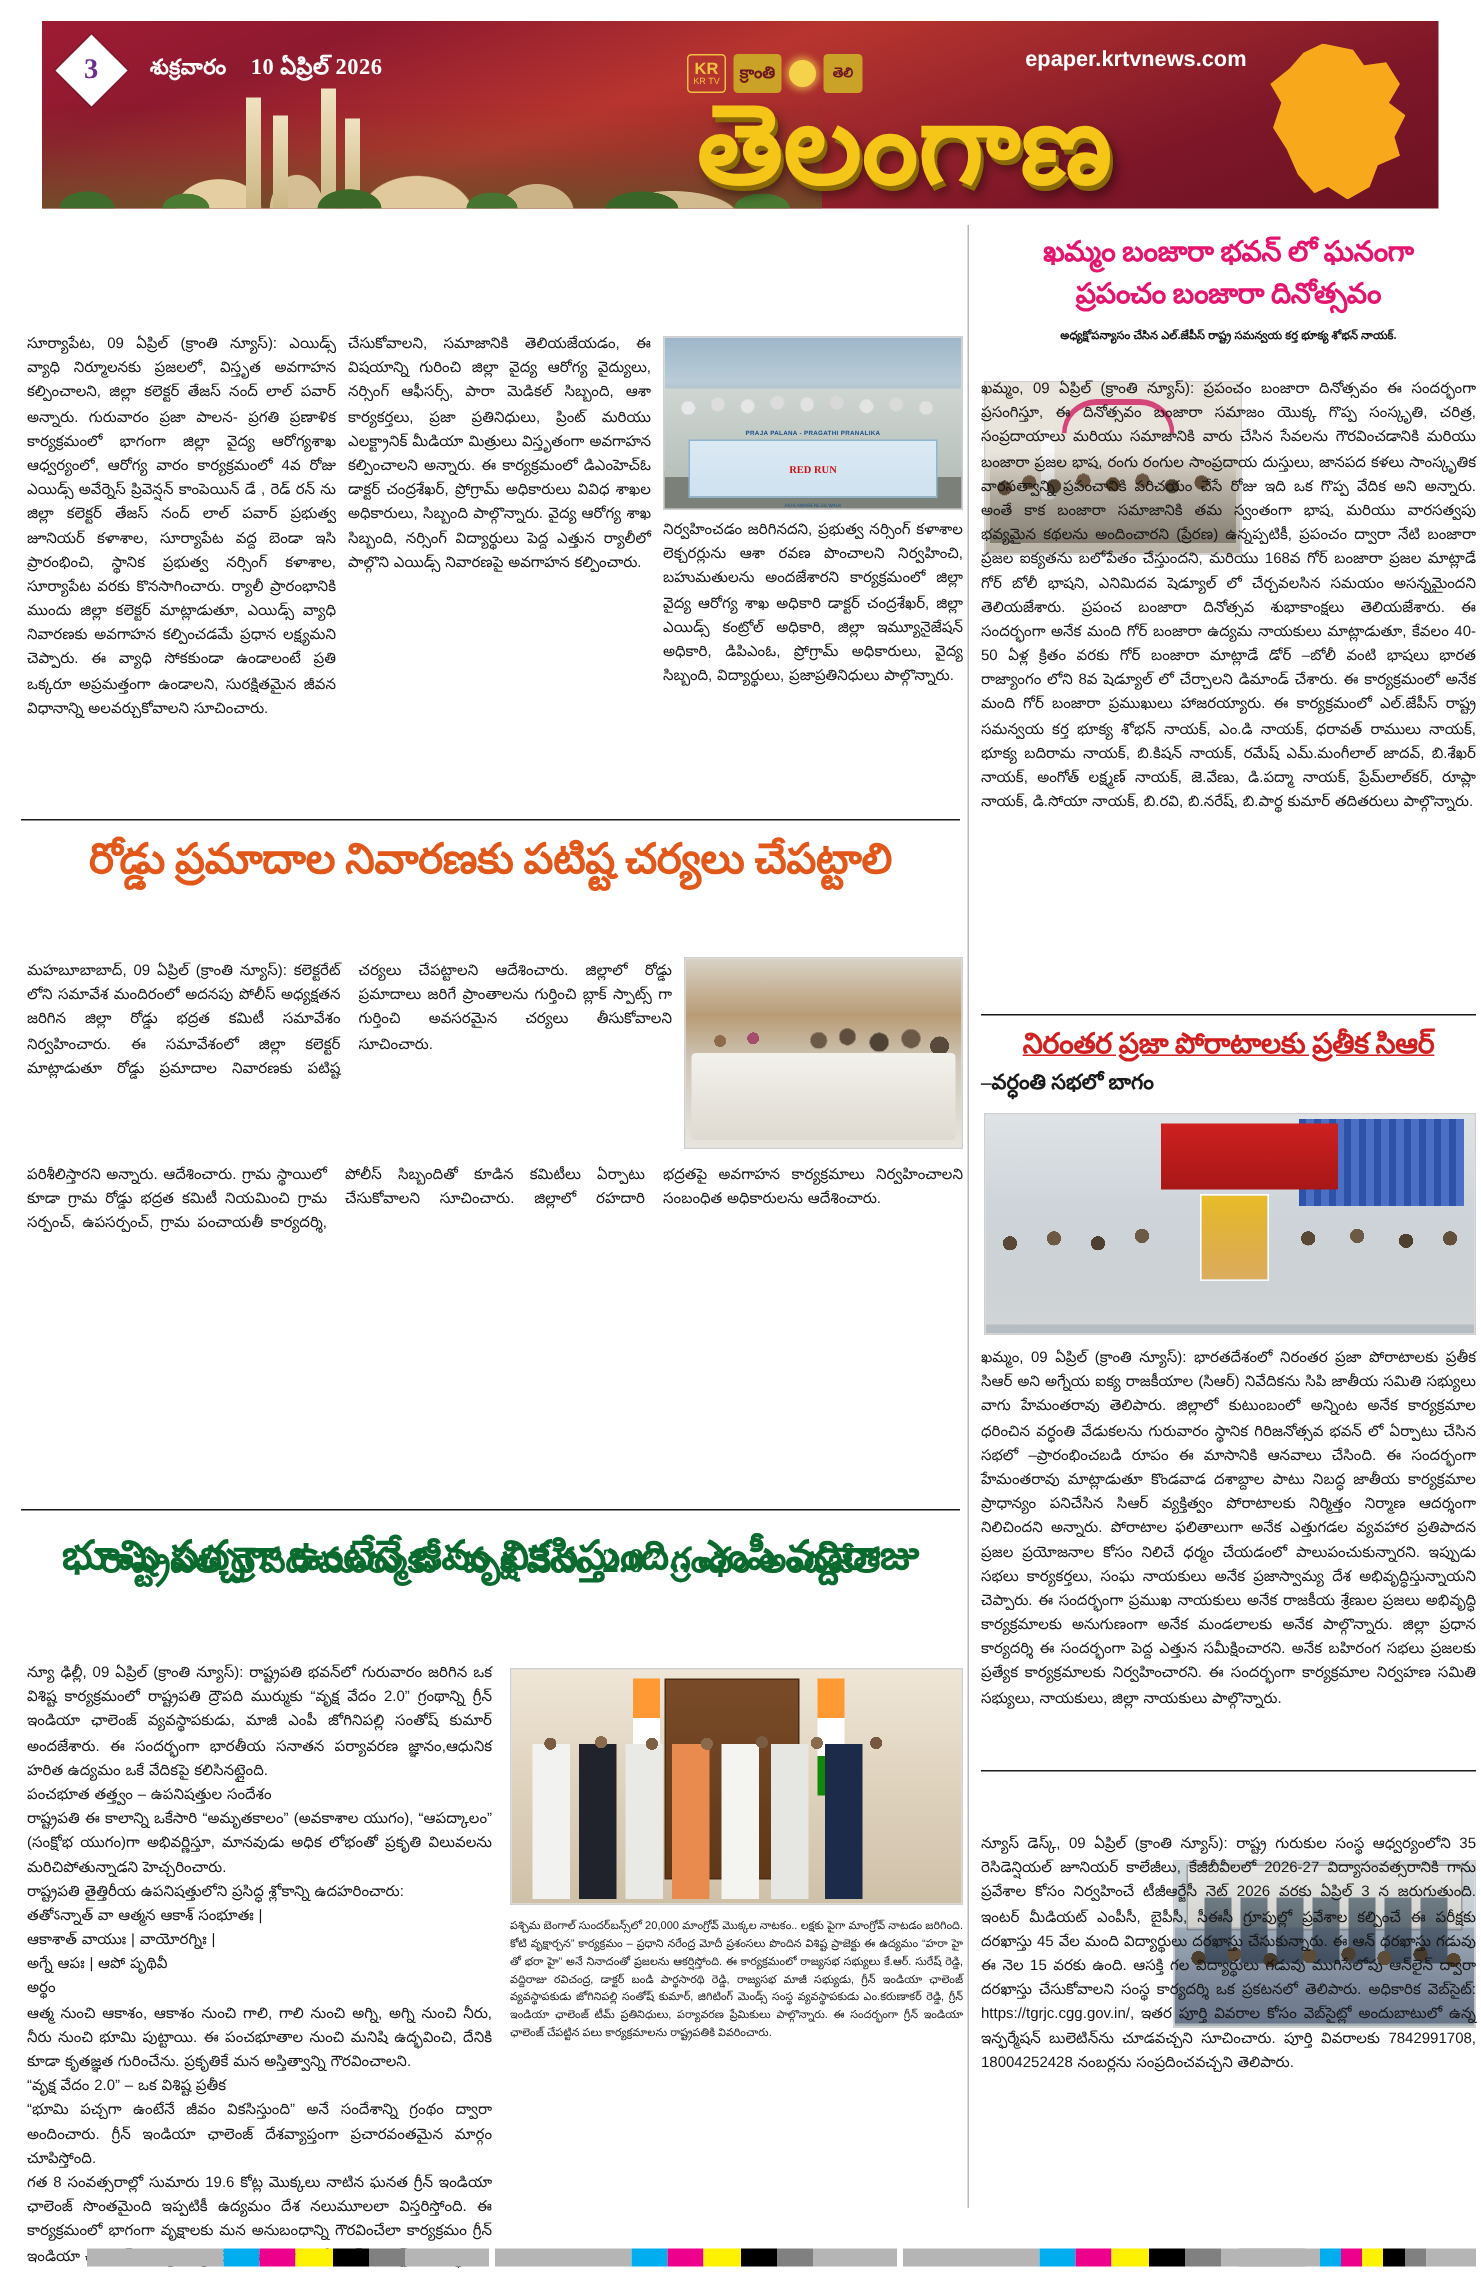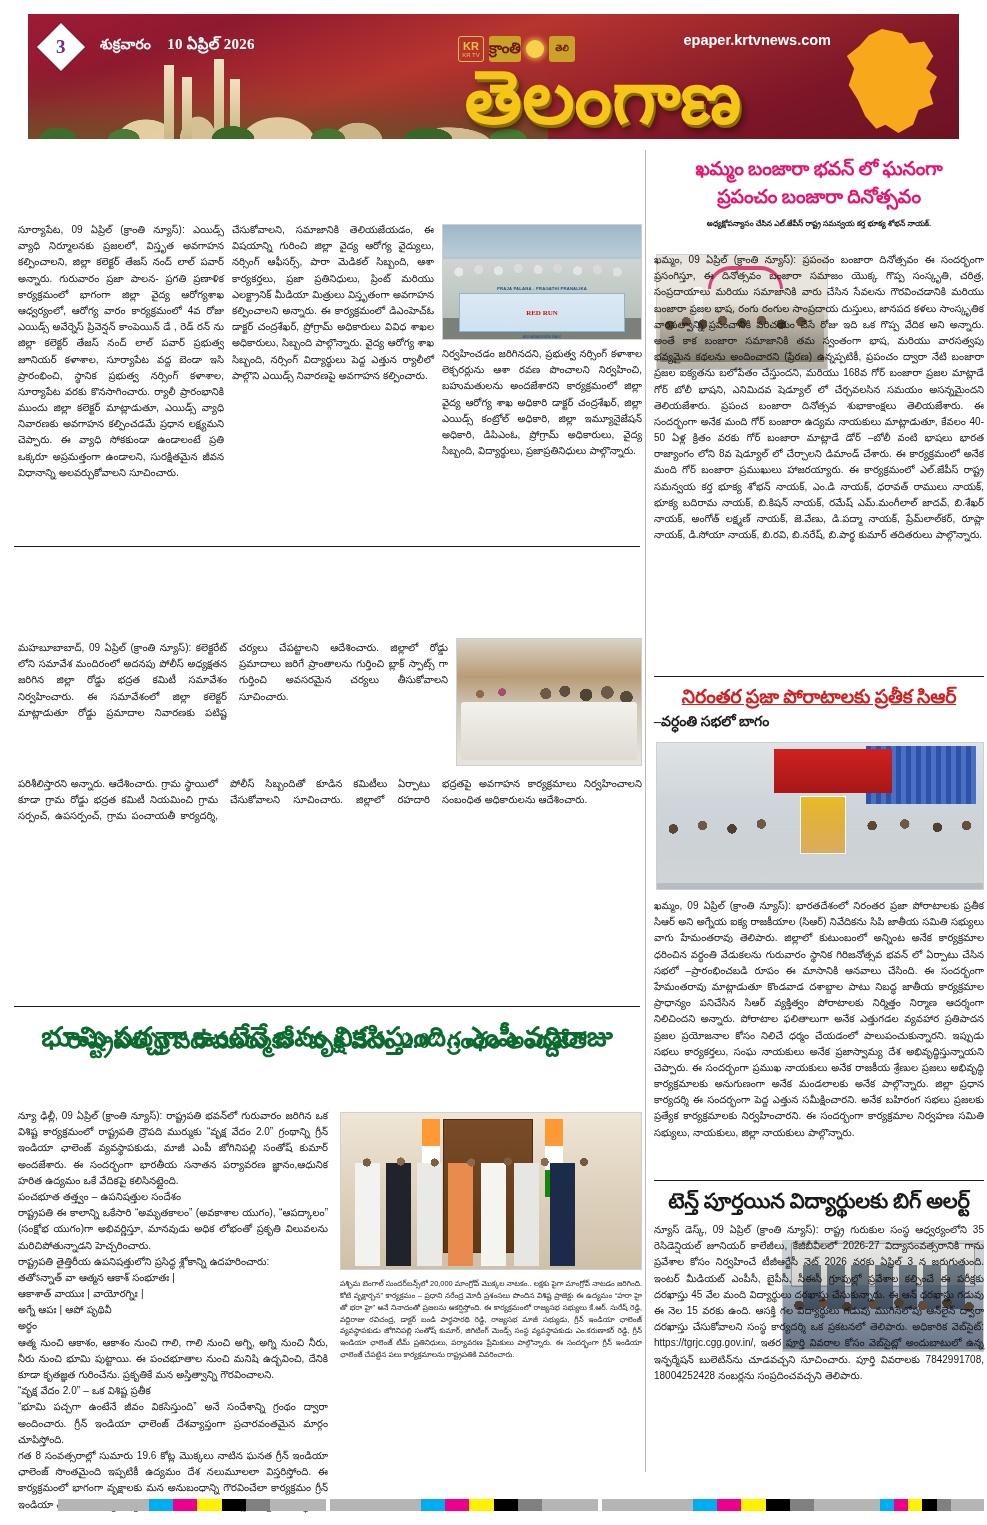--- a/index.html
+++ b/index.html
@@ -73,21 +73,21 @@
   }
   .logo-krtv {
     width:26px; height:26px; border:1.4px solid #f0c040; border-radius:3px;
     color:#f0c040; font-size:8px; display:flex; flex-direction:column;
     align-items:center; justify-content:center; line-height:1;
   }
   .logo-krtv b { font-size:11px; }
   .logo-kranti {
     width:32px; height:26px; background:#c9a227; border-radius:3px;
     display:flex; align-items:center; justify-content:center; color:#6d1322;
-    font-size:15px; font-weight:bold;
+    font-size:11px; font-weight:bold;
   }
   .logo-sun {
     width:18px; height:18px; border-radius:50%; background:#f6d24a;
     box-shadow:0 0 5px 2px rgba(246,210,74,.65);
   }
   .logo-third {
     width:26px; height:26px; background:#c9a227; border-radius:3px;
     display:flex; align-items:center; justify-content:center; color:#6d1322;
     font-size:9px; font-weight:bold;
   }
@@ -350,20 +350,21 @@
         <div class="b2">RED RUN</div>
         <div class="b3">AIDS AWARENESS WALK</div>
       </div>
     </div>
   </div>
 
   <div class="col-text" style="position:absolute; left:442px; top:346px; width:200px; height:186px;">నిర్వహించడం జరిగినదని, ప్రభుత్వ నర్సింగ్ కళాశాల లెక్చరర్లును ఆశా రవణ పొంచాలని నిర్వహించి, బహుమతులను అందజేశారని కార్యక్రమంలో జిల్లా వైద్య ఆరోగ్య శాఖ అధికారి డాక్టర్ చంద్రశేఖర్, జిల్లా ఎయిడ్స్ కంట్రోల్ అధికారి, జిల్లా ఇమ్యూనైజేషన్ అధికారి, డిపిఎంఓ, ప్రోగ్రామ్ అధికారులు, వైద్య సిబ్బంది, విద్యార్థులు, ప్రజాప్రతినిధులు పాల్గొన్నారు.</div>
 
   <div class="hline" style="left:14px; top:546px; width:626px;"></div>
 
+  <div class="hl hl-orange" style="position:absolute; left:14px; top:558px; width:626px; font-size:28px;">రోడ్డు ప్రమాదాల నివారణకు పటిష్ట చర్యలు చేపట్టాలి</div>
 
   <div class="col-text" style="position:absolute; left:18px; top:640px; width:430px; height:132px; column-count:2; column-gap:12px;">మహబూబాబాద్, 09 ఏప్రిల్ (క్రాంతి న్యూస్): కలెక్టరేట్ లోని సమావేశ మందిరంలో అదనపు పోలీస్ అధ్యక్షతన జరిగిన జిల్లా రోడ్డు భద్రత కమిటీ సమావేశం నిర్వహించారు. ఈ సమావేశంలో జిల్లా కలెక్టర్ మాట్లాడుతూ రోడ్డు ప్రమాదాల నివారణకు పటిష్ట చర్యలు చేపట్టాలని ఆదేశించారు. జిల్లాలో రోడ్డు ప్రమాదాలు జరిగే ప్రాంతాలను గుర్తించి బ్లాక్ స్పాట్స్ గా గుర్తించి అవసరమైన చర్యలు తీసుకోవాలని సూచించారు.</div>
 
   <div class="photo ph-meet" style="left:456px; top:638px; width:186px; height:128px;">
     <div class="ph-inner">
       <div class="far"></div>
       <div class="people"></div>
       <div class="table"></div>
     </div>
   </div>
@@ -431,21 +432,20 @@
       <div class="banner2"></div>
       <div class="portrait"></div>
       <div class="crowd2"></div>
     </div>
   </div>
 
   <div class="col-text" style="position:absolute; left:654px; top:898px; width:330px; height:272px;">ఖమ్మం, 09 ఏప్రిల్ (క్రాంతి న్యూస్): భారతదేశంలో నిరంతర ప్రజా పోరాటాలకు ప్రతీక సిఆర్ అని అగ్నేయ ఐక్య రాజకీయాల (సిఆర్) నివేదికను సిపి జాతీయ సమితి సభ్యులు వాగు హేమంతరావు తెలిపారు. జిల్లాలో కుటుంబంలో అన్నింట అనేక కార్యక్రమాల ధరించిన వర్ధంతి వేడుకలను గురువారం స్థానిక గిరిజనోత్సవ భవన్ లో ఏర్పాటు చేసిన సభలో –ప్రారంభించబడి రూపం ఈ మాసానికి ఆనవాలు చేసింది. ఈ సందర్భంగా హేమంతరావు మాట్లాడుతూ కొండవాడ దశాబ్దాల పాటు నిబద్ధ జాతీయ కార్యక్రమాల ప్రాధాన్యం పనిచేసిన సిఆర్ వ్యక్తిత్వం పోరాటాలకు నిర్మిత్తం నిర్మాణ ఆదర్శంగా నిలిచిందని అన్నారు. పోరాటాల ఫలితాలుగా అనేక ఎత్తుగడల వ్యవహార ప్రతిపాదన ప్రజల ప్రయోజనాల కోసం నిలిచే ధర్మం చేయడంలో పాలుపంచుకున్నారని. ఇప్పుడు సభలు కార్యకర్తలు, సంఘ నాయకులు అనేక ప్రజాస్వామ్య దేశ అభివృద్ధిస్తున్నాయని చెప్పారు. ఈ సందర్భంగా ప్రముఖ నాయకులు అనేక రాజకీయ శ్రేణుల ప్రజలు అభివృద్ధి కార్యక్రమాలకు అనుగుణంగా అనేక మండలాలకు అనేక పాల్గొన్నారు. జిల్లా ప్రధాన కార్యదర్శి ఈ సందర్భంగా పెద్ద ఎత్తున సమీక్షించారని. అనేక బహిరంగ సభలు ప్రజలకు ప్రత్యేక కార్యక్రమాలకు నిర్వహించారని. ఈ సందర్భంగా కార్యక్రమాల నిర్వహణ సమితి సభ్యులు, నాయకులు, జిల్లా నాయకులు పాల్గొన్నారు.</div>
 
   <div class="hline" style="left:654px; top:1180px; width:330px;"></div>
 
-  <div class="hl" style="position:absolute; left:654px; top:1190px; width:330px; font-size:21px; color:#1a1a1a;">టెన్త్ పూర్తయిన విద్యార్థులకు బిగ్ అలర్ట్</div>
 
   <div class="photo ph-bus" style="left:782px; top:1240px; width:202px; height:112px;">
     <div class="ph-inner">
       <div class="bus"></div>
       <div class="win" style="left:10%"></div>
       <div class="win" style="left:22%"></div>
       <div class="win" style="left:34%"></div>
       <div class="win" style="left:46%"></div>
       <div class="win" style="left:58%"></div>
       <div class="win" style="left:70%"></div>

